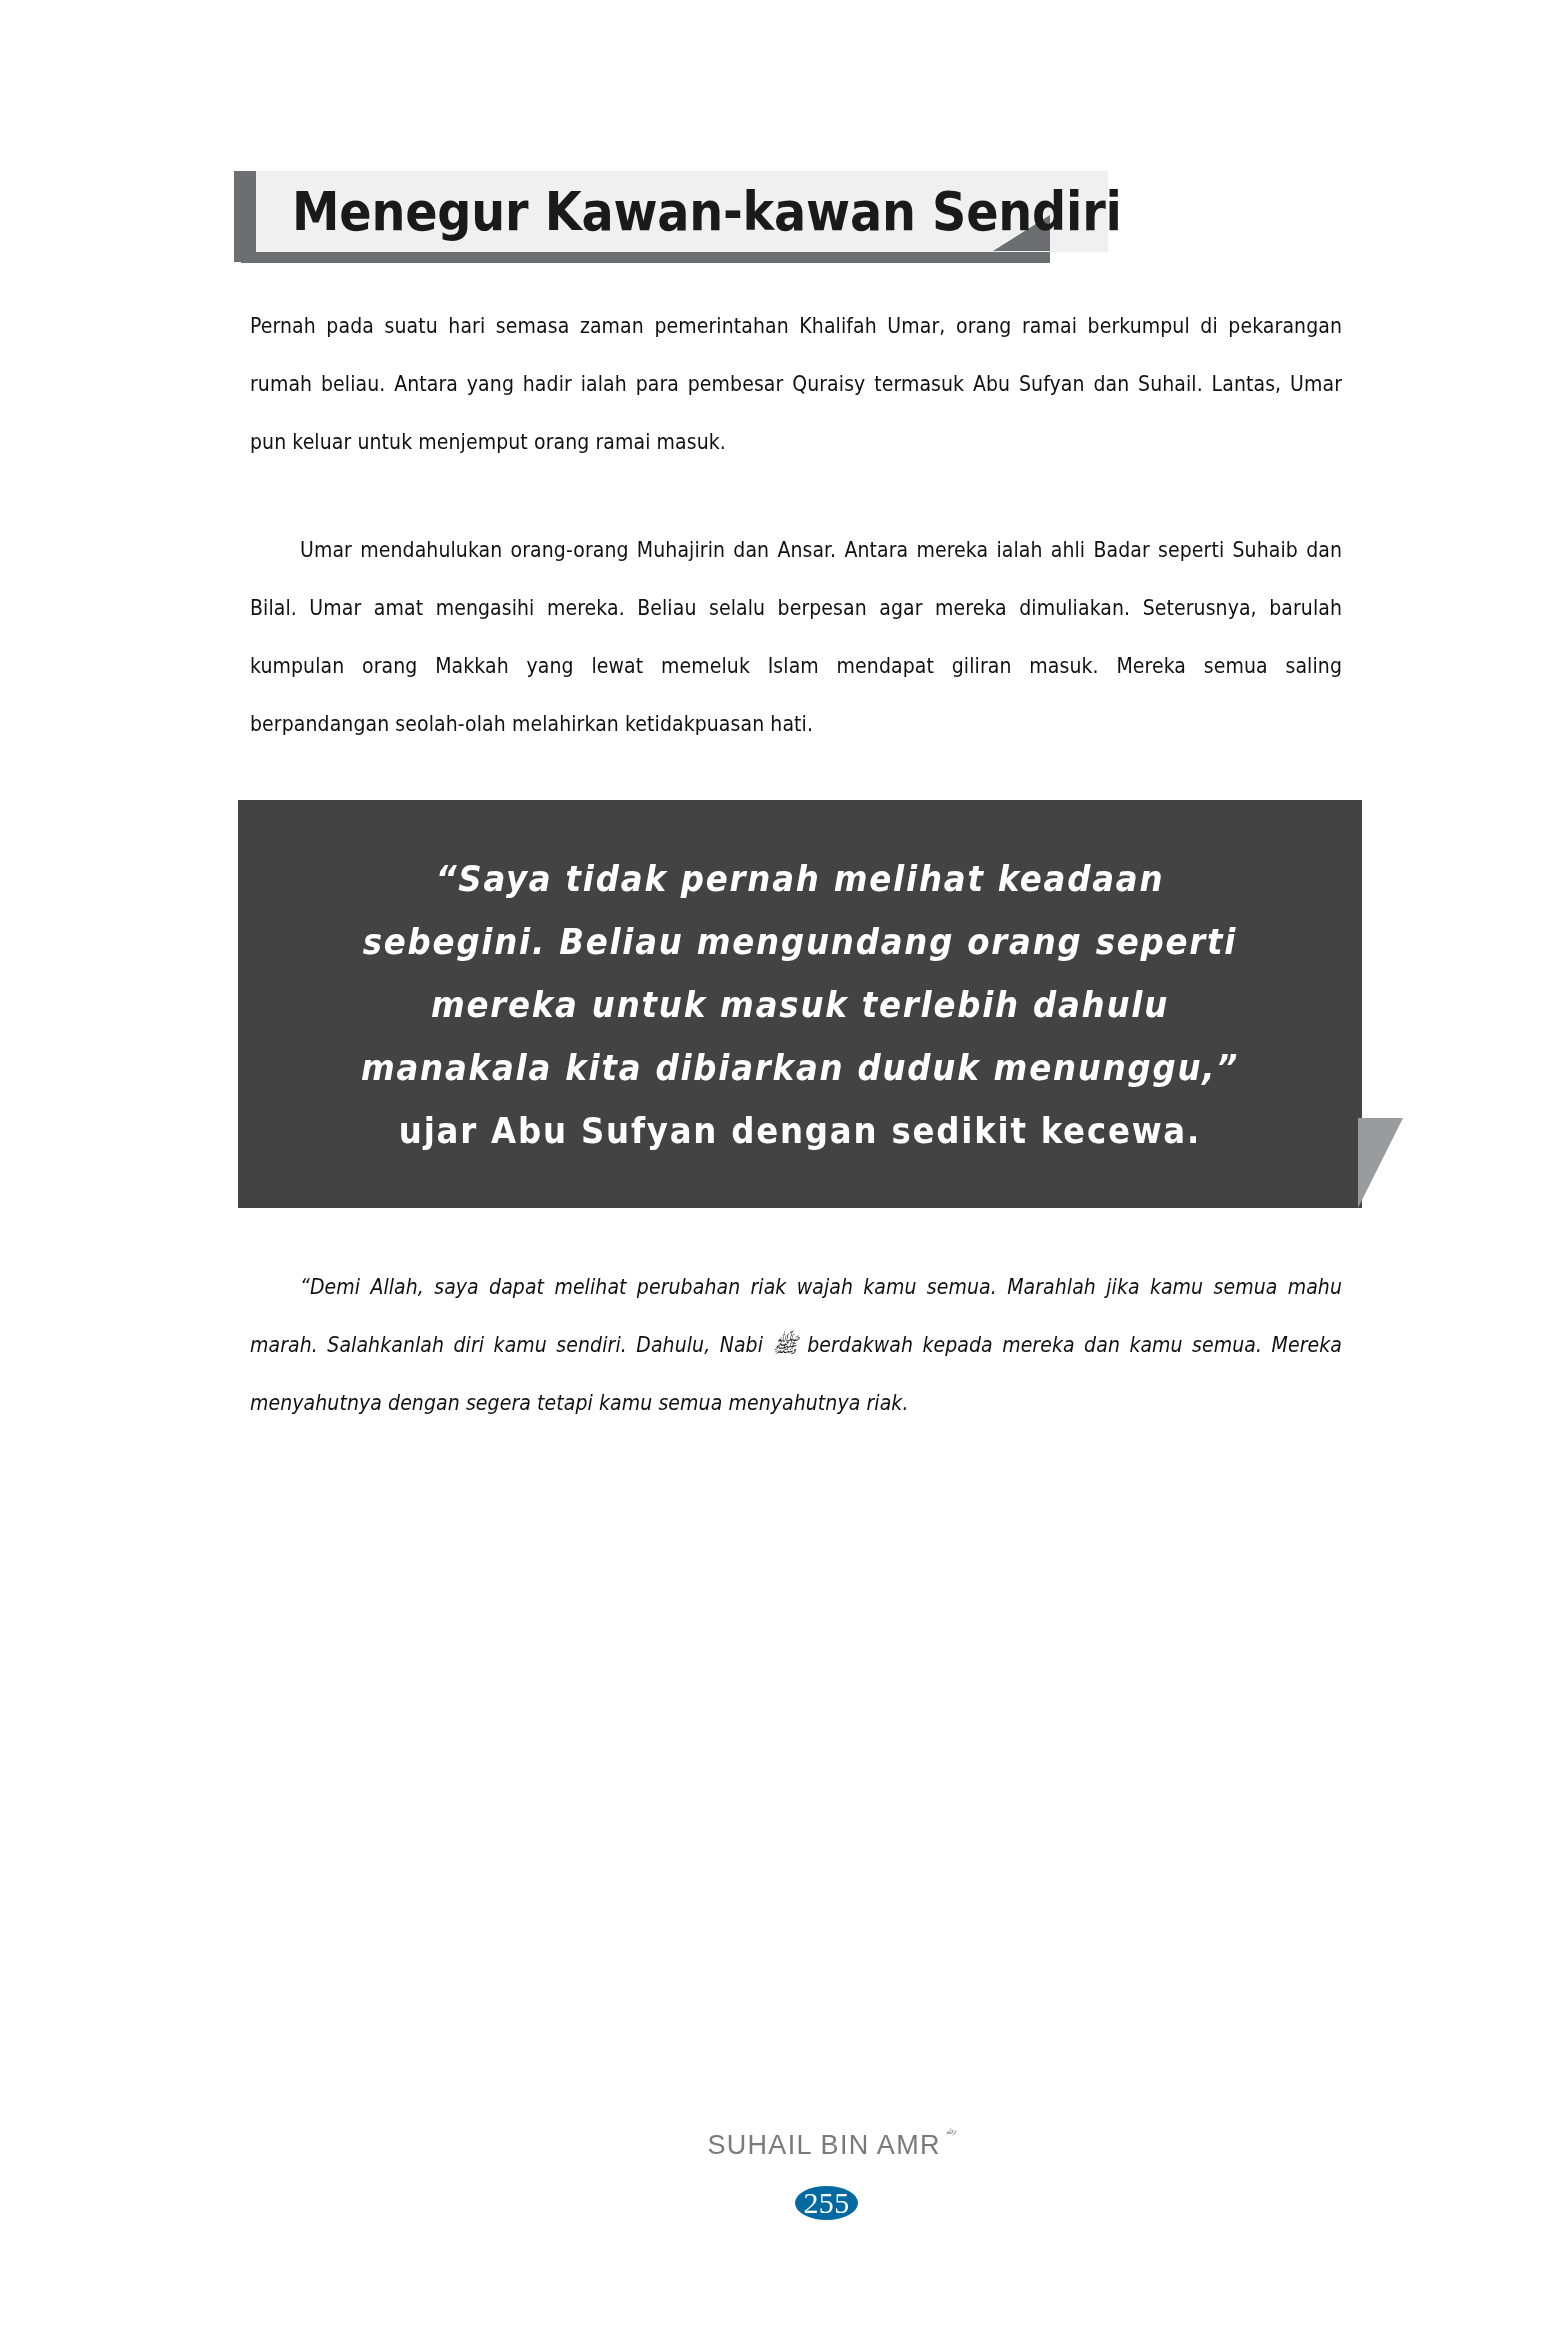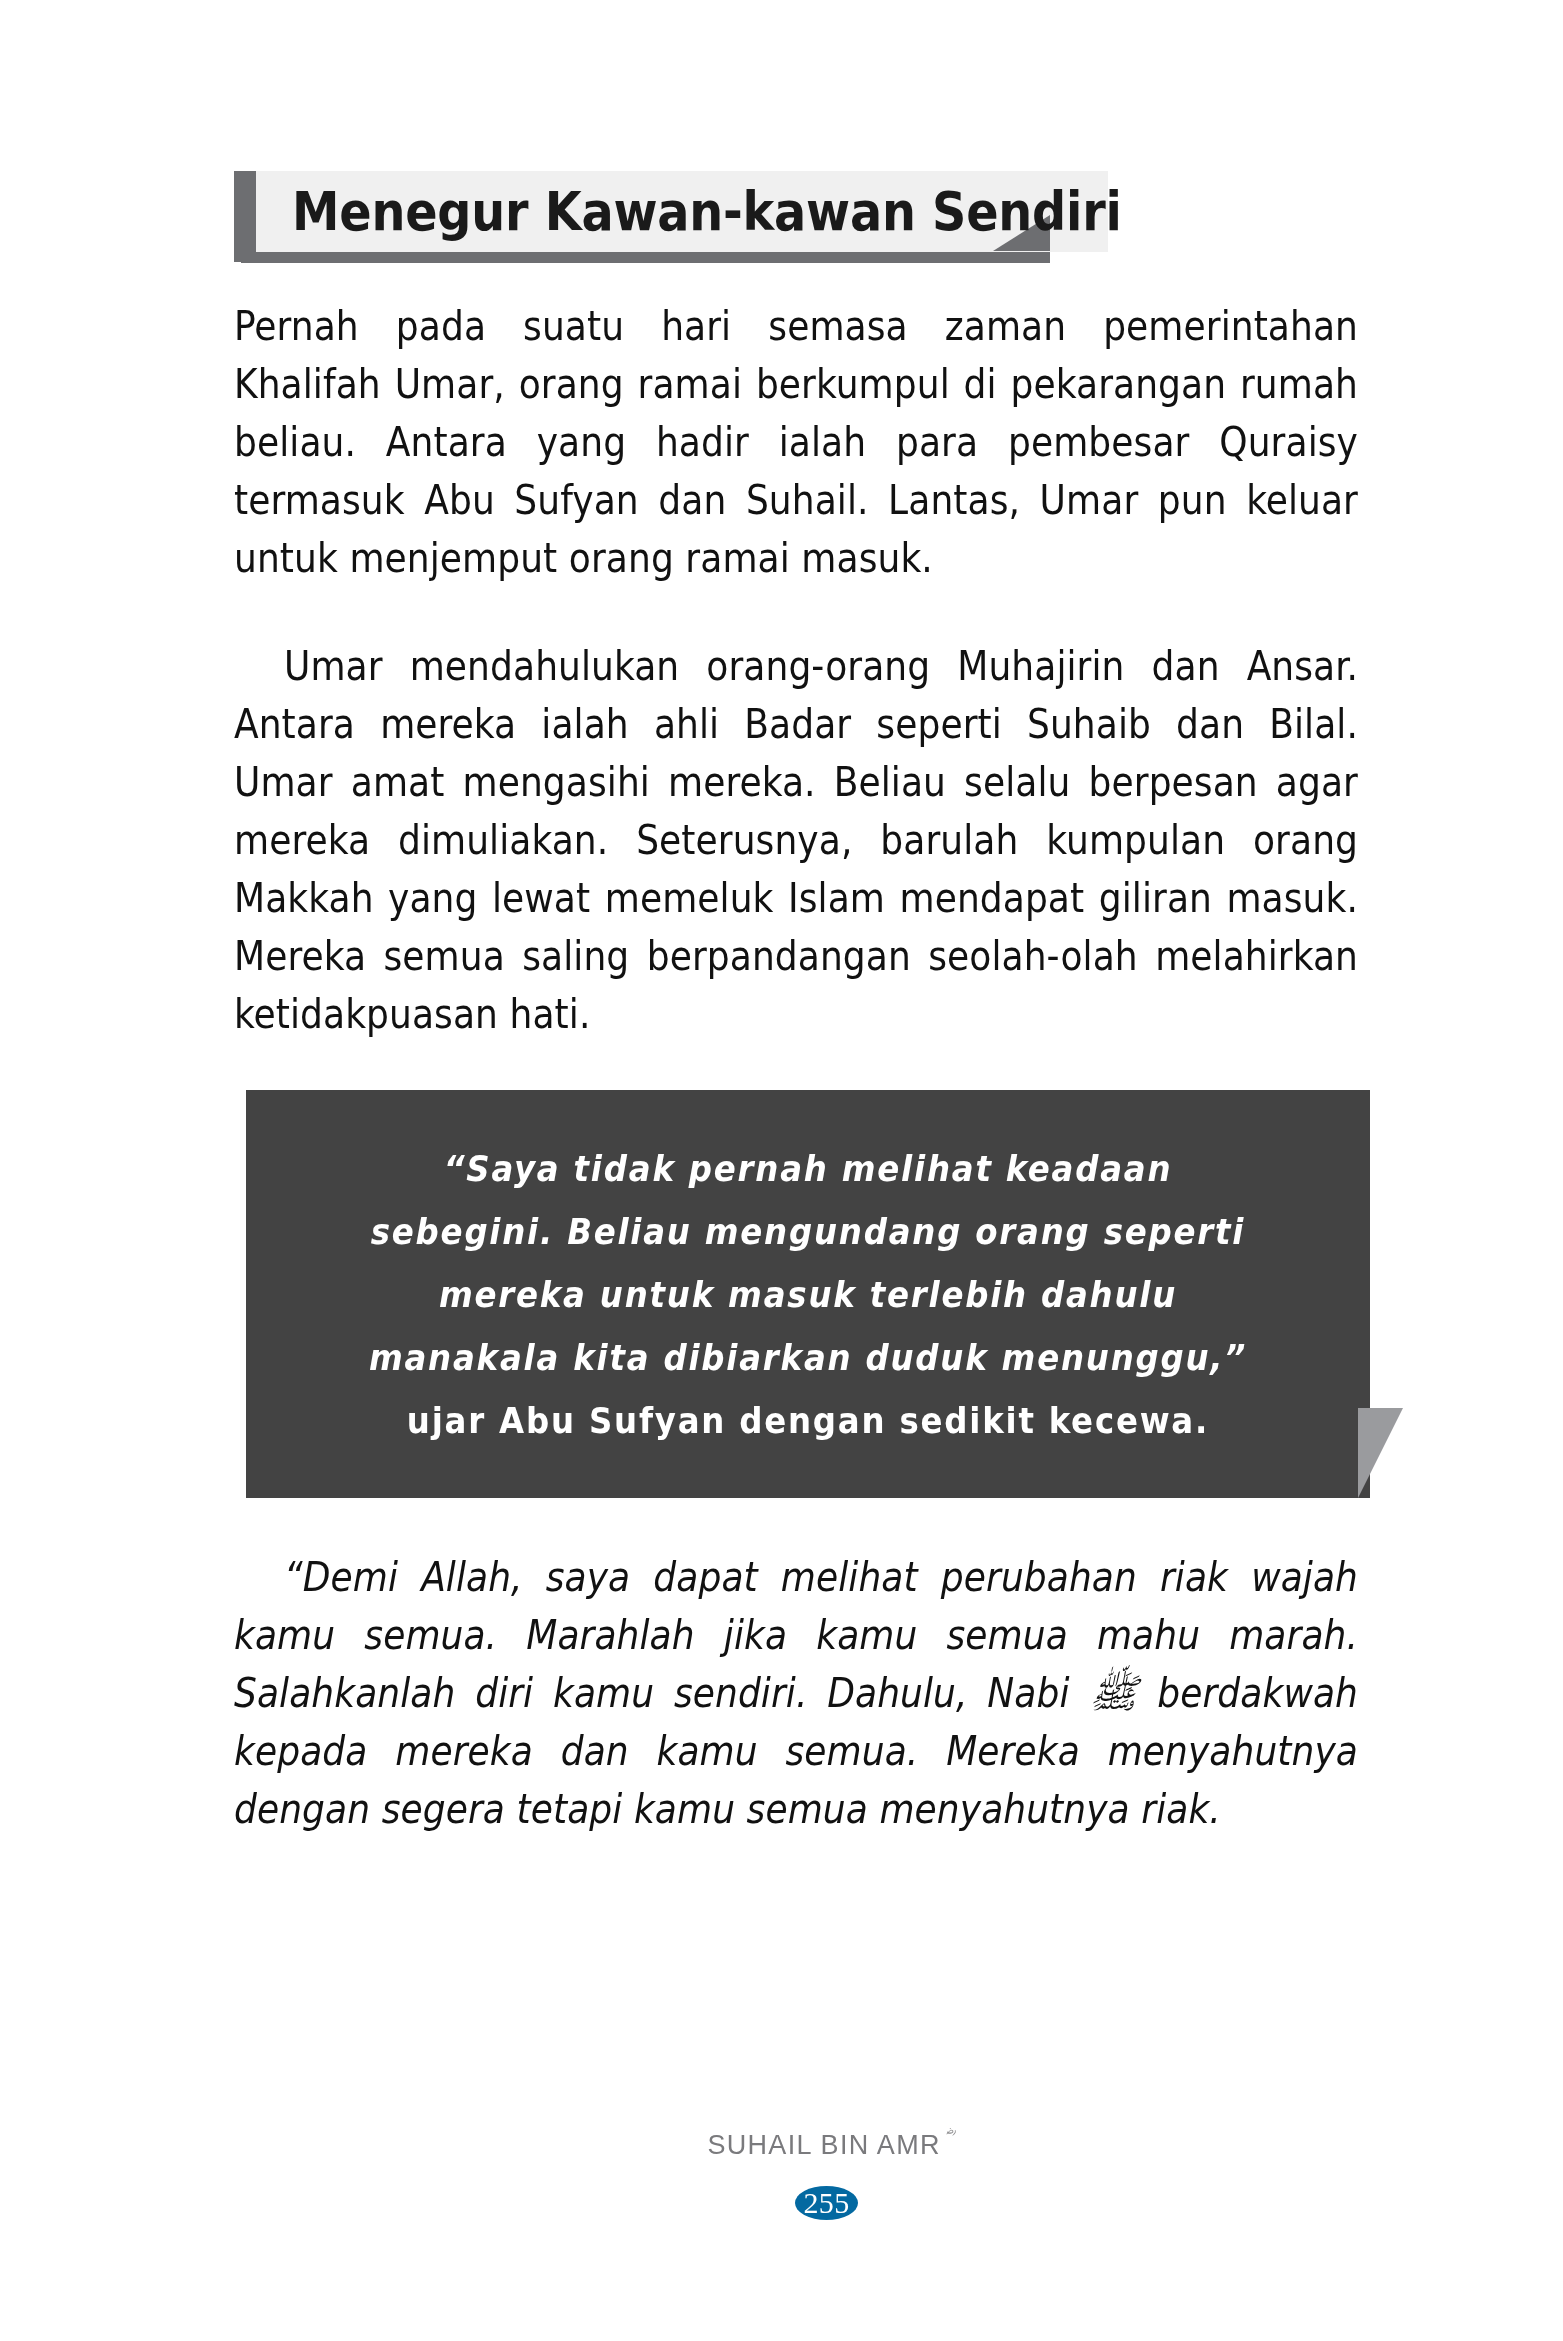--- a/index.html
+++ b/index.html
@@ -79,22 +79,22 @@
     line-height: 81px;
     font-size: 53px;
     font-weight: bold;
     color: #1a1a1a;
     white-space: nowrap;
     letter-spacing: -0.2px;
   }
 
   
   p.body {
-    margin: 0;
-    font-size: 40px;
+    margin: 16px;
+    font-size: 21px;
     line-height: 58px;
     color: #111111;
     text-align: justify;
     text-justify: inter-word;
     letter-spacing: 0.1px;
   }
   p.body.first {
     margin-top: 35px;
   }
   p.body.indent {
@@ -109,21 +109,21 @@
 
   
   .quote-wrap {
     position: relative;
     margin-top: 47px;
     width: 1124px;
     height: 408px;
   }
   .quote-box {
     position: absolute;
-    left: 12px;
+    left: 4px;
     top: 0;
     width: 1124px;
     height: 408px;
     background: #434343;
     box-sizing: border-box;
     display: flex;
     align-items: center;
     justify-content: center;
   }
   .quote-fold {

